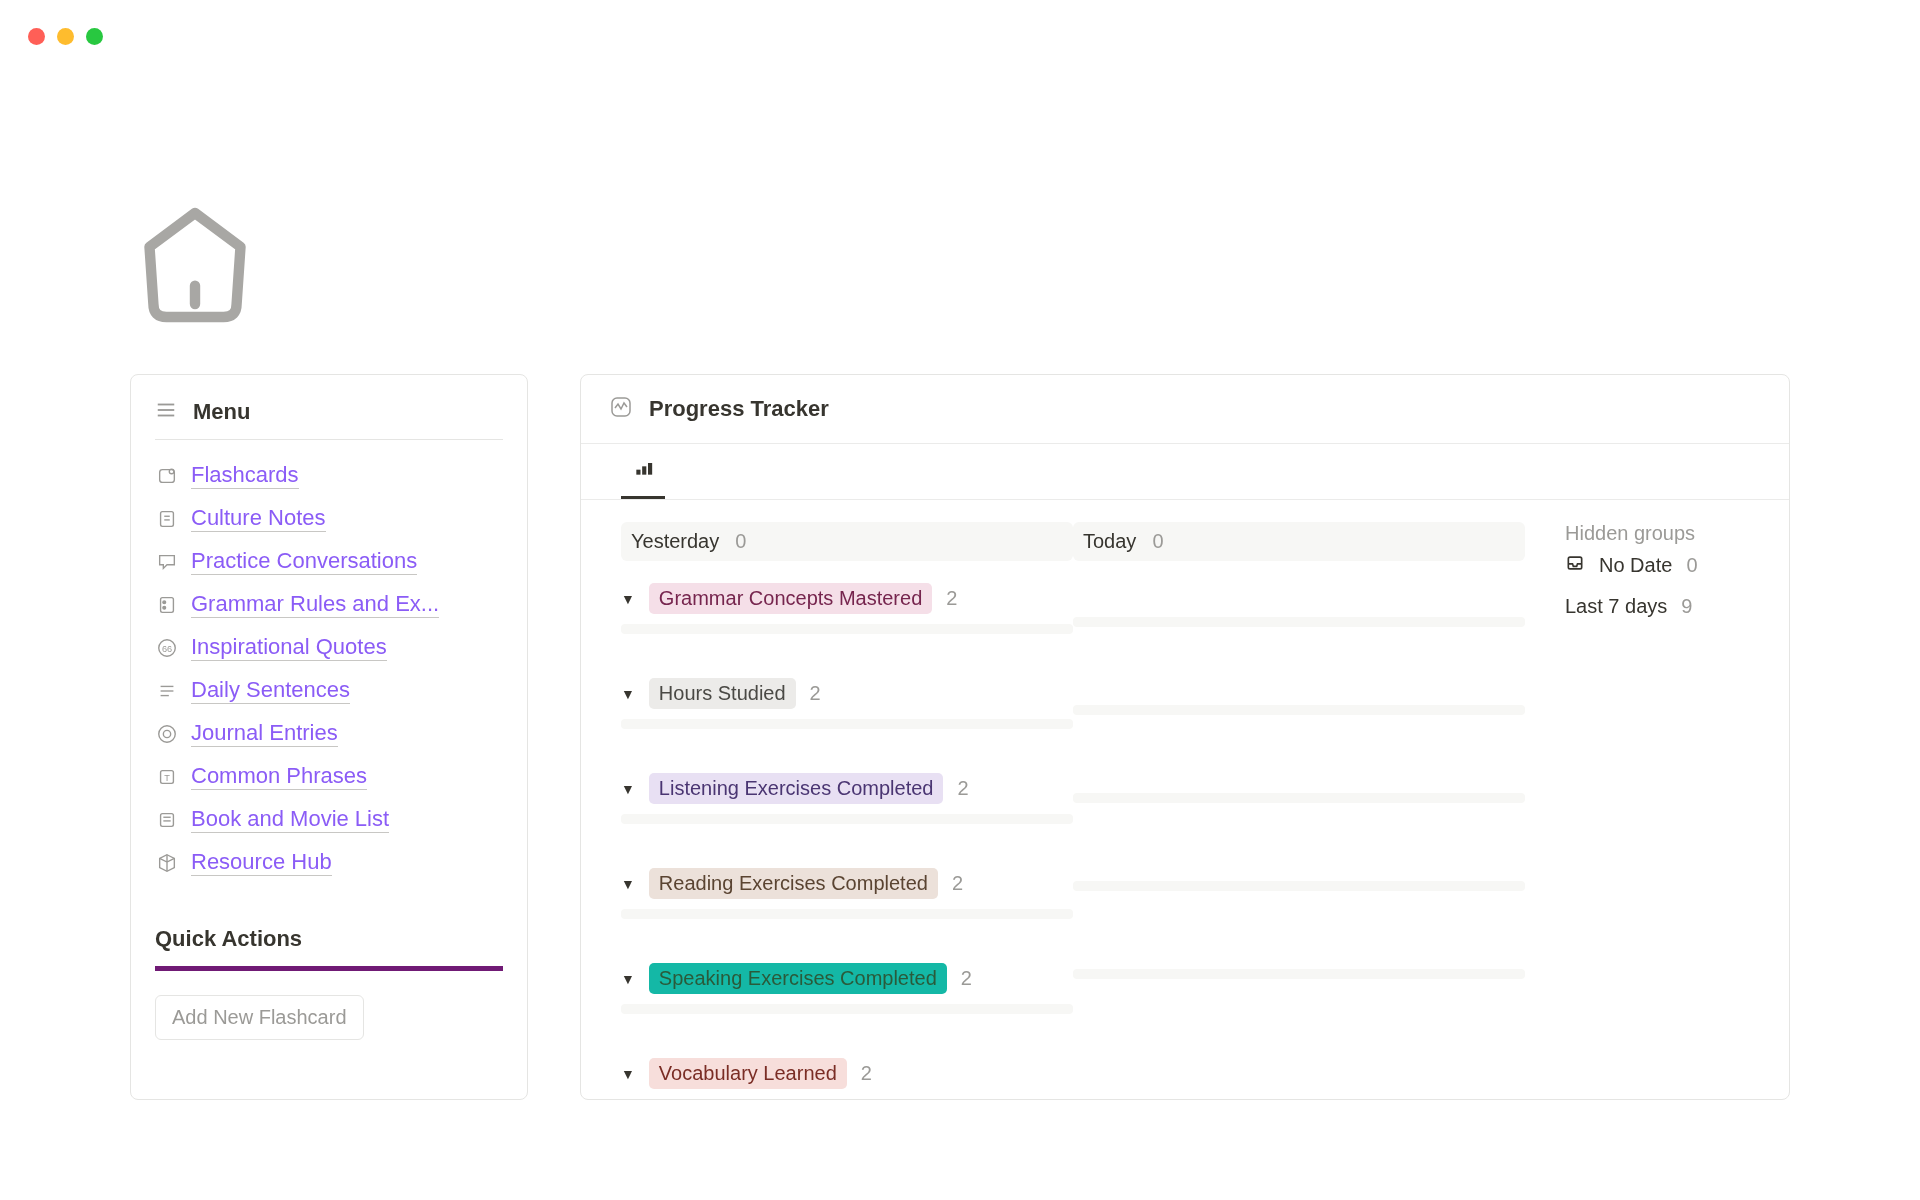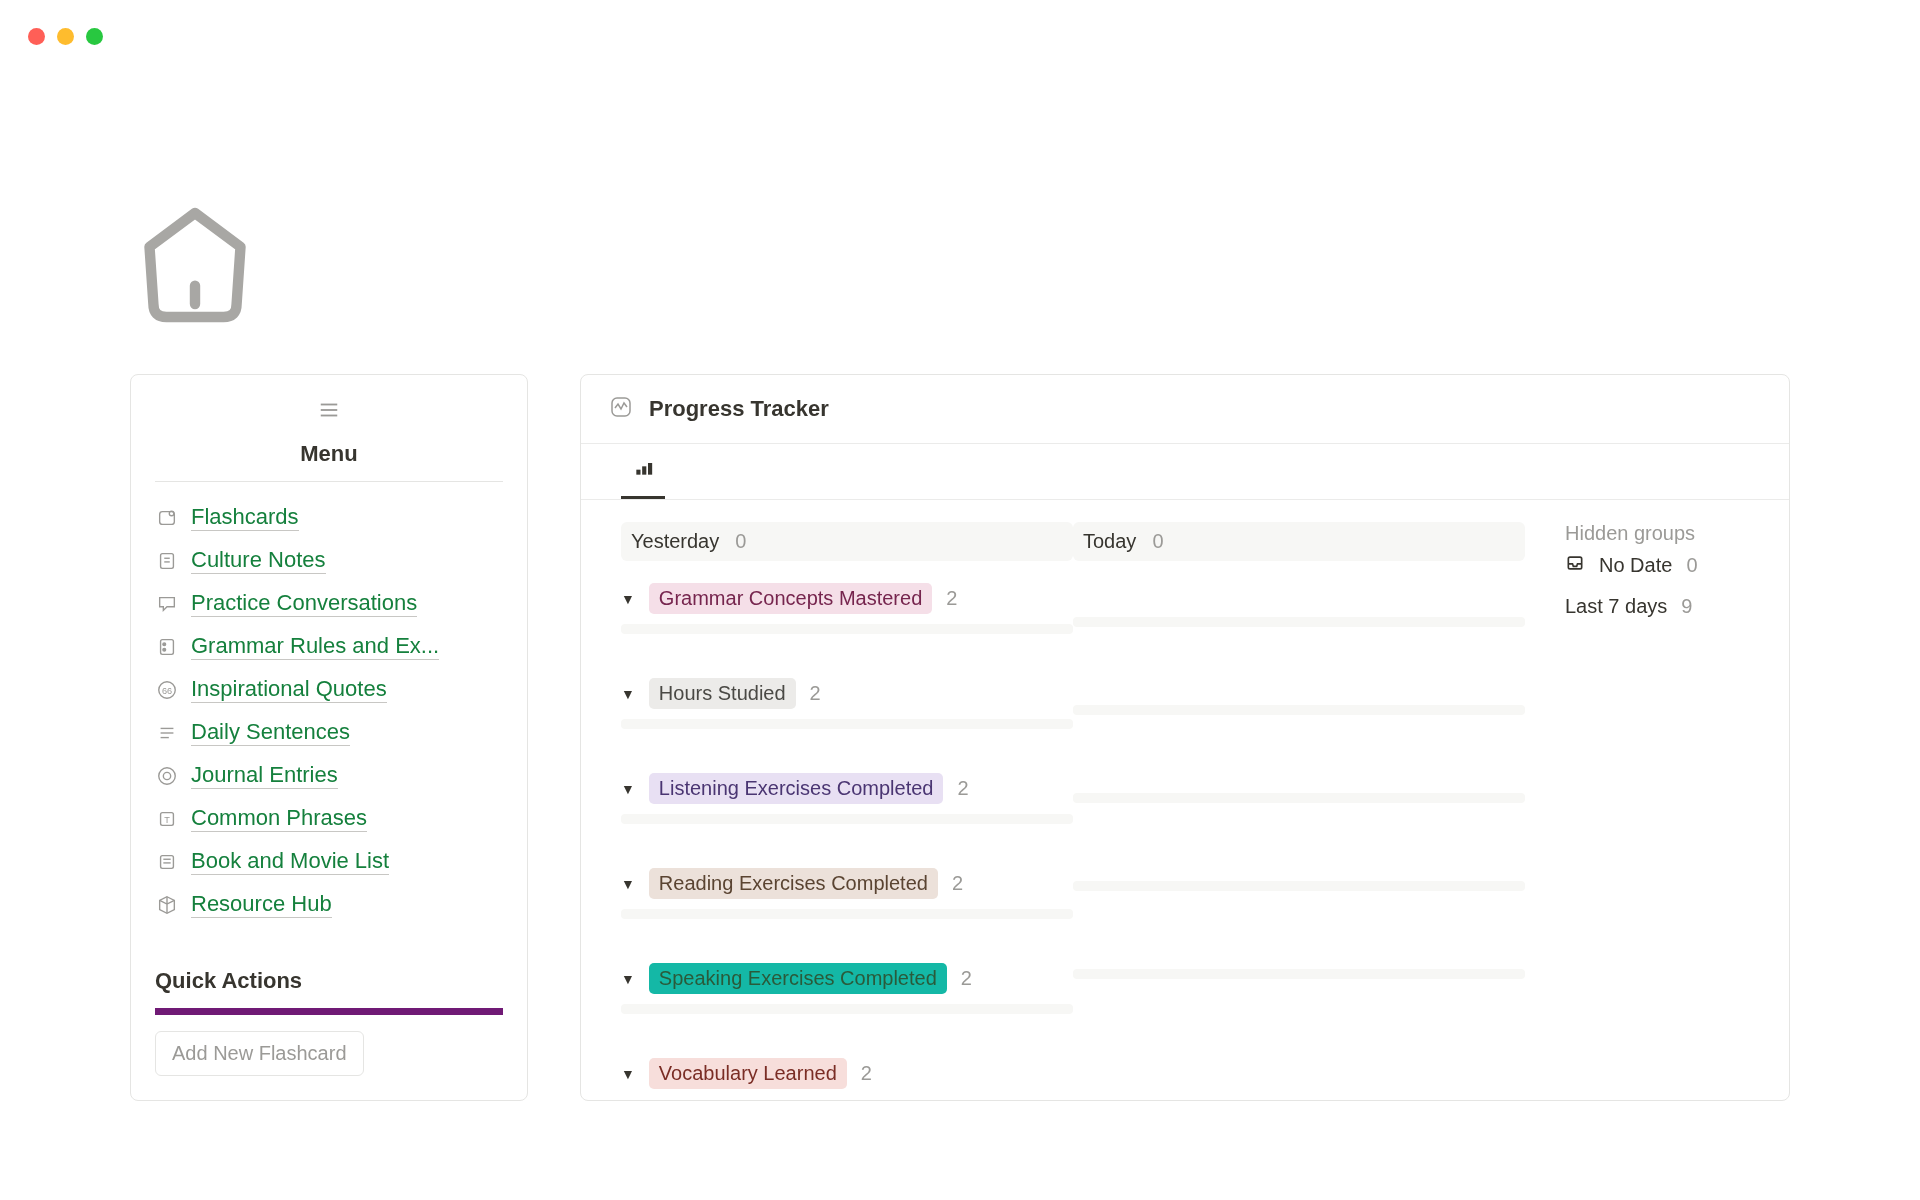--- a/index.html
+++ b/index.html
@@ -59,21 +59,20 @@
   padding: 24px 24px 24px 24px;
 }
 
 .menu-header {
   display: flex;
   align-items: center;
   gap: 16px;
   padding-bottom: 14px;
   border-bottom: 1px solid #e5e5e3;
   margin-bottom: 22px;
-  flex-direction: column;
 }
 .menu-title {
   font-size: 22px;
   font-weight: 600;
   color: #37352f;
 }
 
 .menu-items {
   display: flex;
   flex-direction: column;
@@ -96,35 +95,35 @@
 }
 .menu-item-icon svg {
   width: 22px;
   height: 22px;
   stroke: #9b9a97;
   fill: none;
   stroke-width: 1.5;
 }
 .menu-item-label {
   font-size: 22px;
-  color: #15803d;
+  color: #8b5cf6;
   border-bottom: 1px solid #c8c7c4;
   white-space: nowrap;
   overflow: hidden;
   text-overflow: ellipsis;
   max-width: 310px;
 }
 
 .quick-actions-title {
   font-size: 22px;
   font-weight: 600;
   color: #37352f;
   padding-bottom: 14px;
-  border-bottom: 7px solid #701a75;
-  margin-bottom: 16px;
+  border-bottom: 5px solid #701a75;
+  margin-bottom: 24px;
 }
 
 .qa-button {
   display: inline-block;
   border: 1px solid #e5e5e3;
   border-radius: 6px;
   padding: 10px 16px;
   font-size: 20px;
   color: #9b9a97;
   cursor: pointer;

